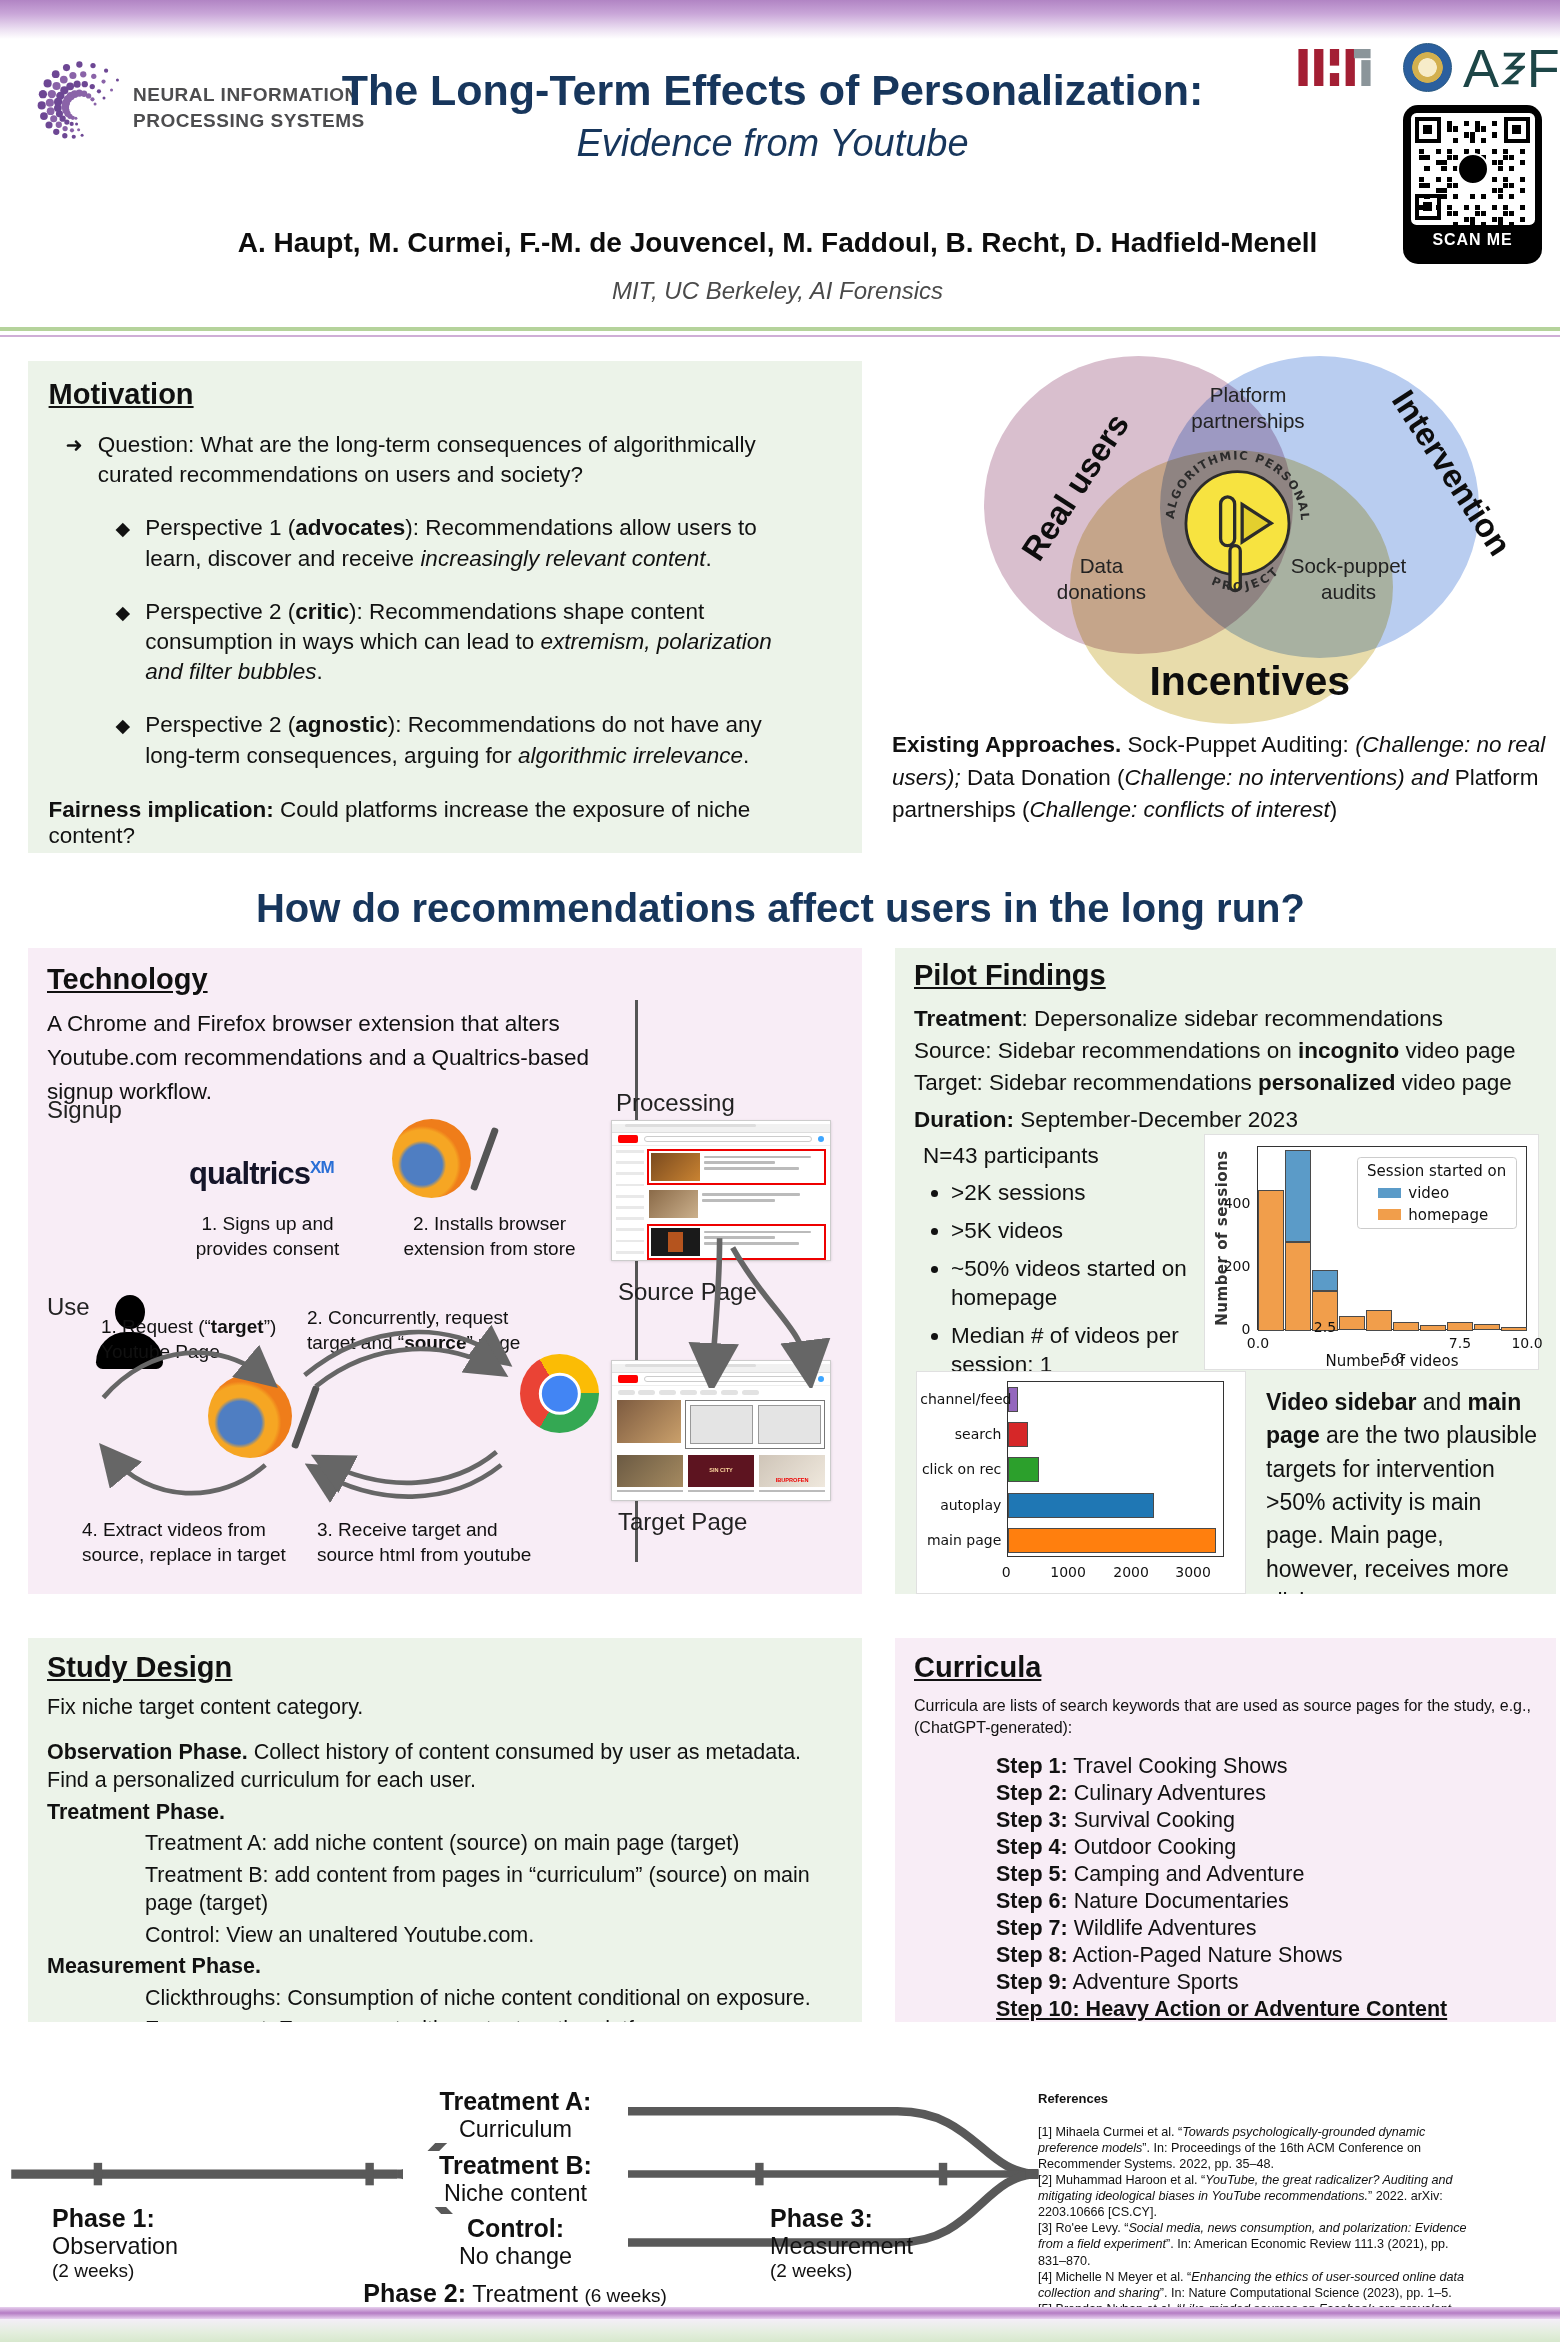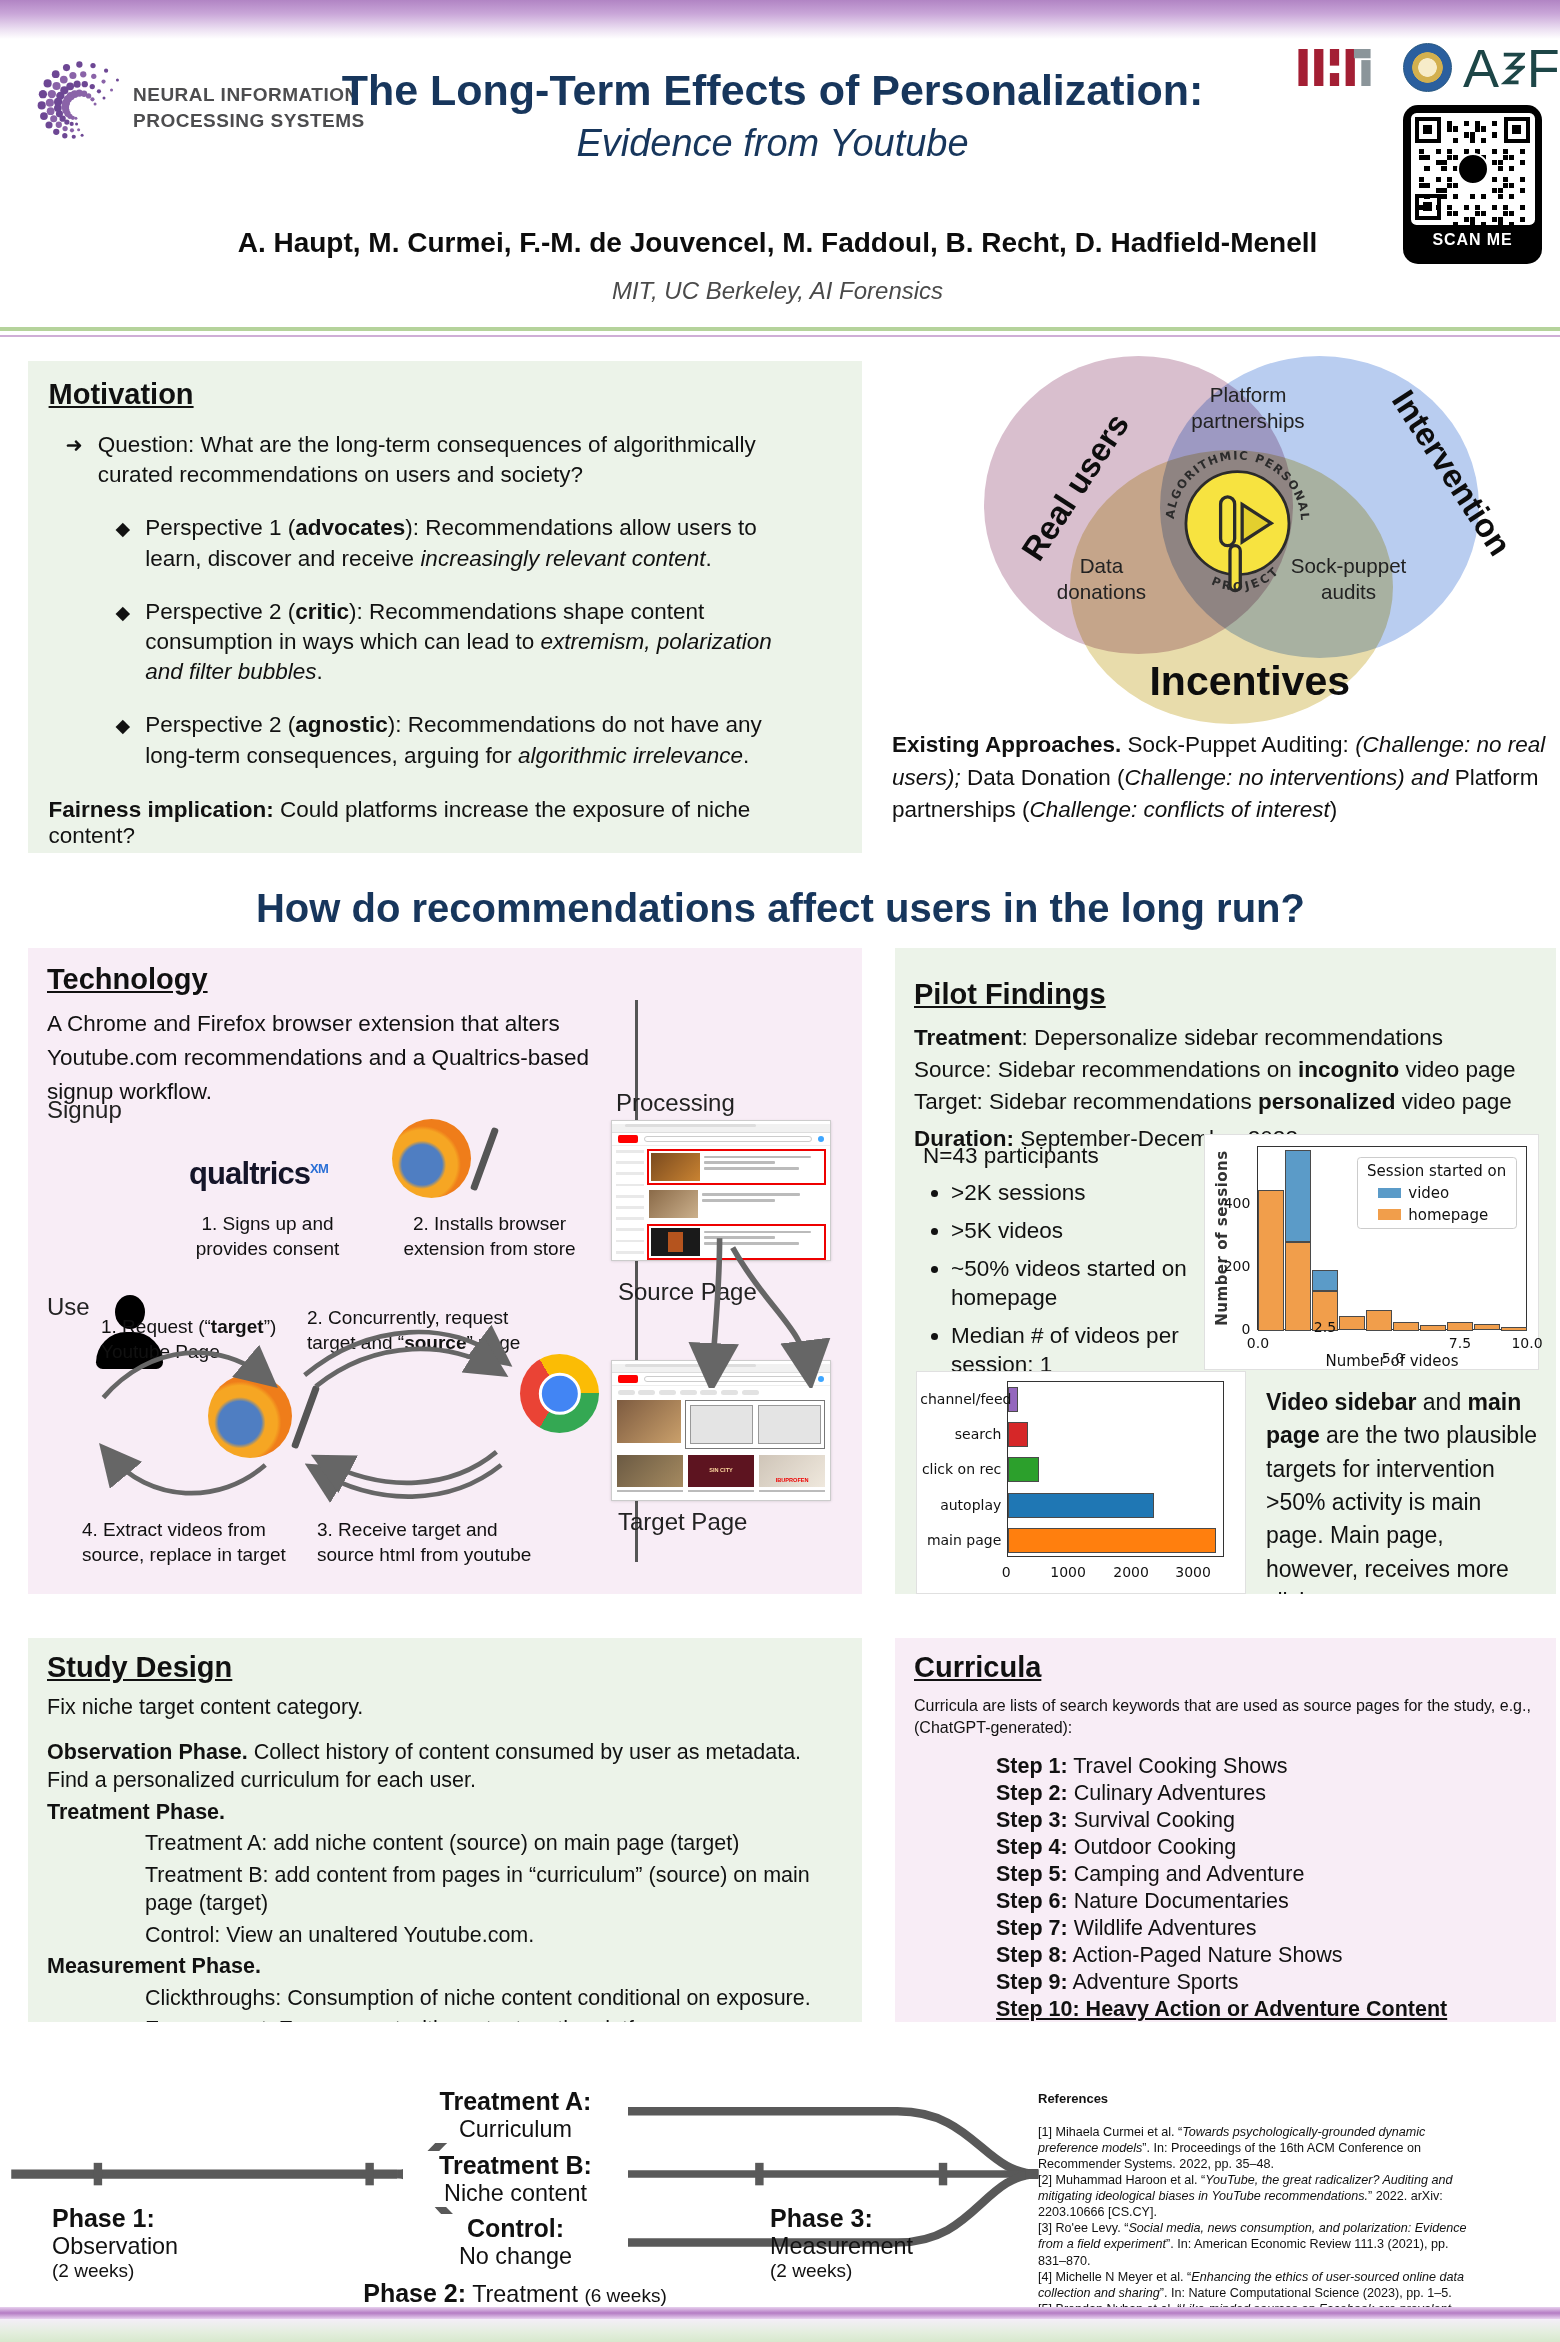--- a/index.html
+++ b/index.html
@@ -72,21 +72,21 @@
 .tech{left:28px;top:948px;width:834px;height:646px;padding:15px 19px}
 .tech-intro{font-size:22.5px;line-height:1.5;width:581px;margin-top:1.9px}
 .t-abs{position:absolute}
 .flow-label{font-size:24px;color:#222}
 .cap{font-size:19px;line-height:1.3;text-align:center;color:#111}
 .person{position:relative;width:75px;height:75px}
 .person .head{position:absolute;left:22.5px;top:0;width:30px;height:34px;border-radius:50%;background:#000}
 .person .body{position:absolute;left:3.7px;top:37px;width:67px;height:37px;background:#000;
   border-radius:34px 34px 7.5px 7.5px}
 .qualtrics{font-size:31px;font-weight:bold;color:#151529;letter-spacing:-0.9px}
-.qualtrics sup{font-size:13px;color:#2a6fd6;font-weight:bold}
+.qualtrics sup{font-size:17px;color:#2a6fd6;font-weight:bold}
 .ff{border-radius:50%;background:radial-gradient(circle at 38% 58%,#4f7ec2 0 30%,#f6a623 36% 52%,#ef7d1a 58% 78%,#d84315 100%)}
 .chrome{position:relative;border-radius:50%;
   background:conic-gradient(from -150deg,#ea4335 0 120deg,#fbbc05 120deg 240deg,#34a853 240deg 360deg)}
 .chrome::after{content:"";position:absolute;left:50%;top:50%;width:46%;height:46%;
   transform:translate(-50%,-50%);background:#4285f4;border:3.7px solid #fff;border-radius:50%}
 .slash{width:6.6px;height:66px;background:#555;transform:rotate(20deg);border-radius:2.8px}
 .vline{position:absolute;left:607px;top:52px;width:2.8px;height:562px;background:#555}
 
 .bmock{position:absolute;width:220px;height:141px;background:#fff;border:0.9px solid #ccc;
   box-shadow:0 0.9px 2.8px rgba(0,0,0,.15);font-size:3.7px;overflow:hidden}
@@ -118,21 +118,21 @@
 .bm-botrow{display:flex;gap:4.7px;padding:3.7px 4.7px}
 .bm-vid{flex:1}
 .bm-vid .th{height:32px}
 .c1{background:linear-gradient(135deg,#6b5a43,#a58a60)}
 .c2{background:#5d1420}
 .c2::after{content:"SIN CITY";display:block;color:#ffd9a0;font-size:5.6px;text-align:center;padding-top:12px;font-weight:bold}
 .c3{background:linear-gradient(135deg,#cfc5b8,#efe8dd)}
 .c3::after{content:"IBUPROFEN";display:block;color:#e00;font-size:5.6px;text-align:center;padding-top:22.5px;font-weight:bold}
 .bm-vid .tl{height:2.8px;background:#bbb;margin-top:2.8px}
 
-.pilot{left:895px;top:948px;width:661px;height:646px;padding:30px 19px}
+.pilot{left:895px;top:948px;width:661px;height:646px;padding:11px 19px}
 .pf-line{font-size:22.5px;line-height:1.42}
 .pf-duration{font-size:22.5px;margin-top:7.5px}
 .pf-stats{position:absolute;left:28px;top:195px;width:281px;font-size:22.5px}
 .pf-stats ul{margin:9.4px 0 0 28px}
 .pf-stats li{margin-bottom:8.4px;line-height:1.3}
 .chartbox{position:absolute;background:#fff;border:0.9px solid #e0e0e0;
   font-family:"DejaVu Sans",sans-serif}
 #histbox{left:309px;top:186px;width:335px;height:236px}
 #hbarbox{left:20.6px;top:423px;width:330px;height:223px}
 .plot{position:absolute;border:1.5px solid #333}

